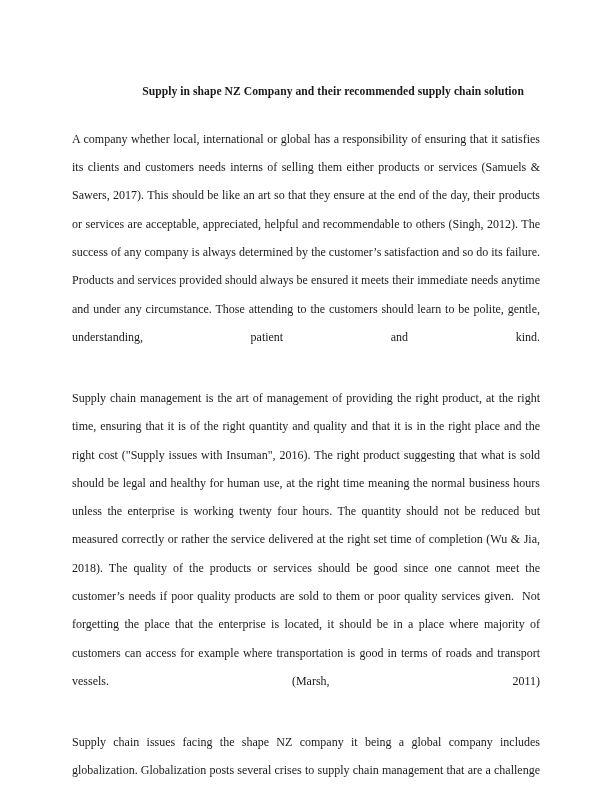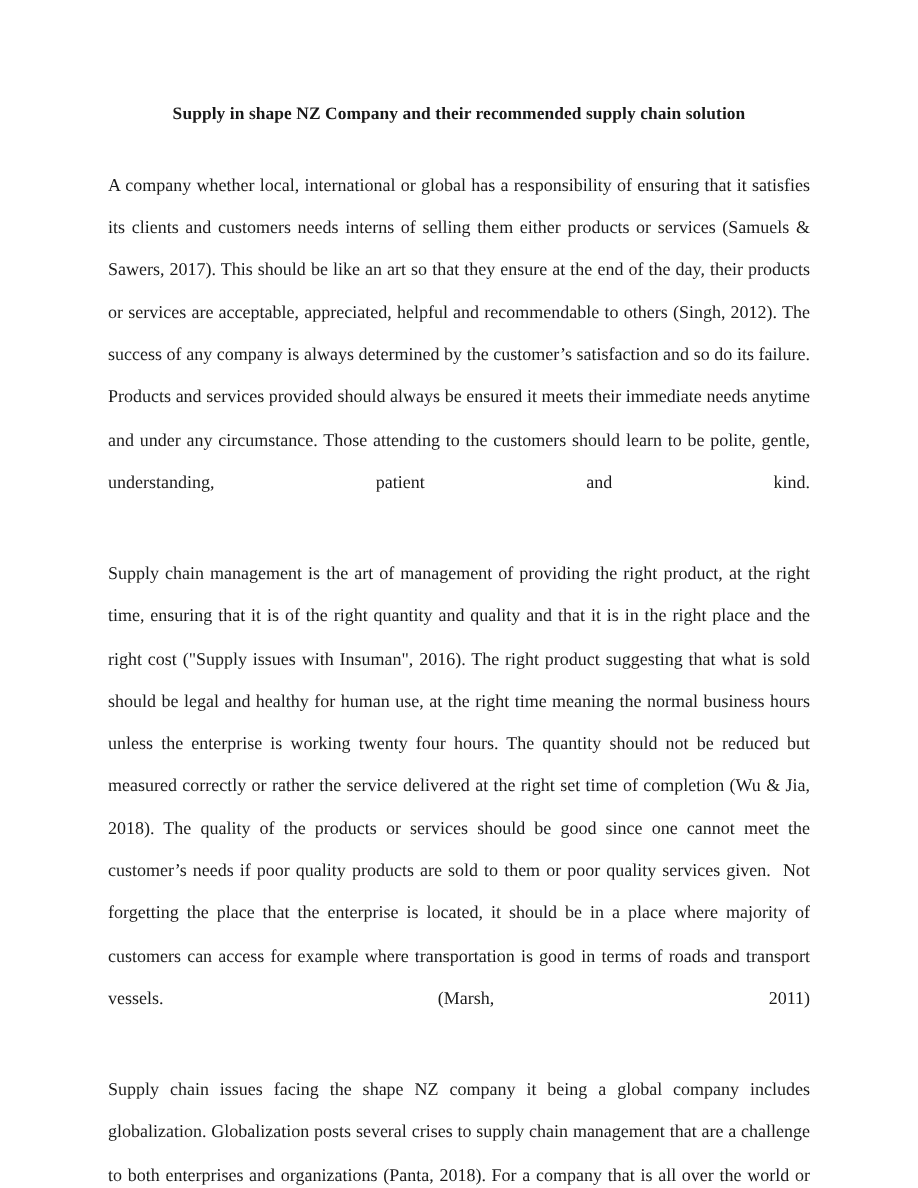--- a/index.html
+++ b/index.html
@@ -22,22 +22,22 @@
   #doc-body {
     position: absolute;
     left: 72px;
     top: 62px;
     width: 468px;
   }
   .doc-heading {
     font-weight: bold;
     font-size: 11.6px;
     line-height: 28.3px;
-    margin: 0;
-    text-align: center;
+    margin: 16px;
+    text-align: right;
     letter-spacing: 0.005em;
     white-space: pre-wrap;
   }
   .heading-gap-title {
     margin-bottom: 18.5px;
   }
   .heading-gap-section {
     margin-bottom: 18.5px;
   }
   .doc-para {

